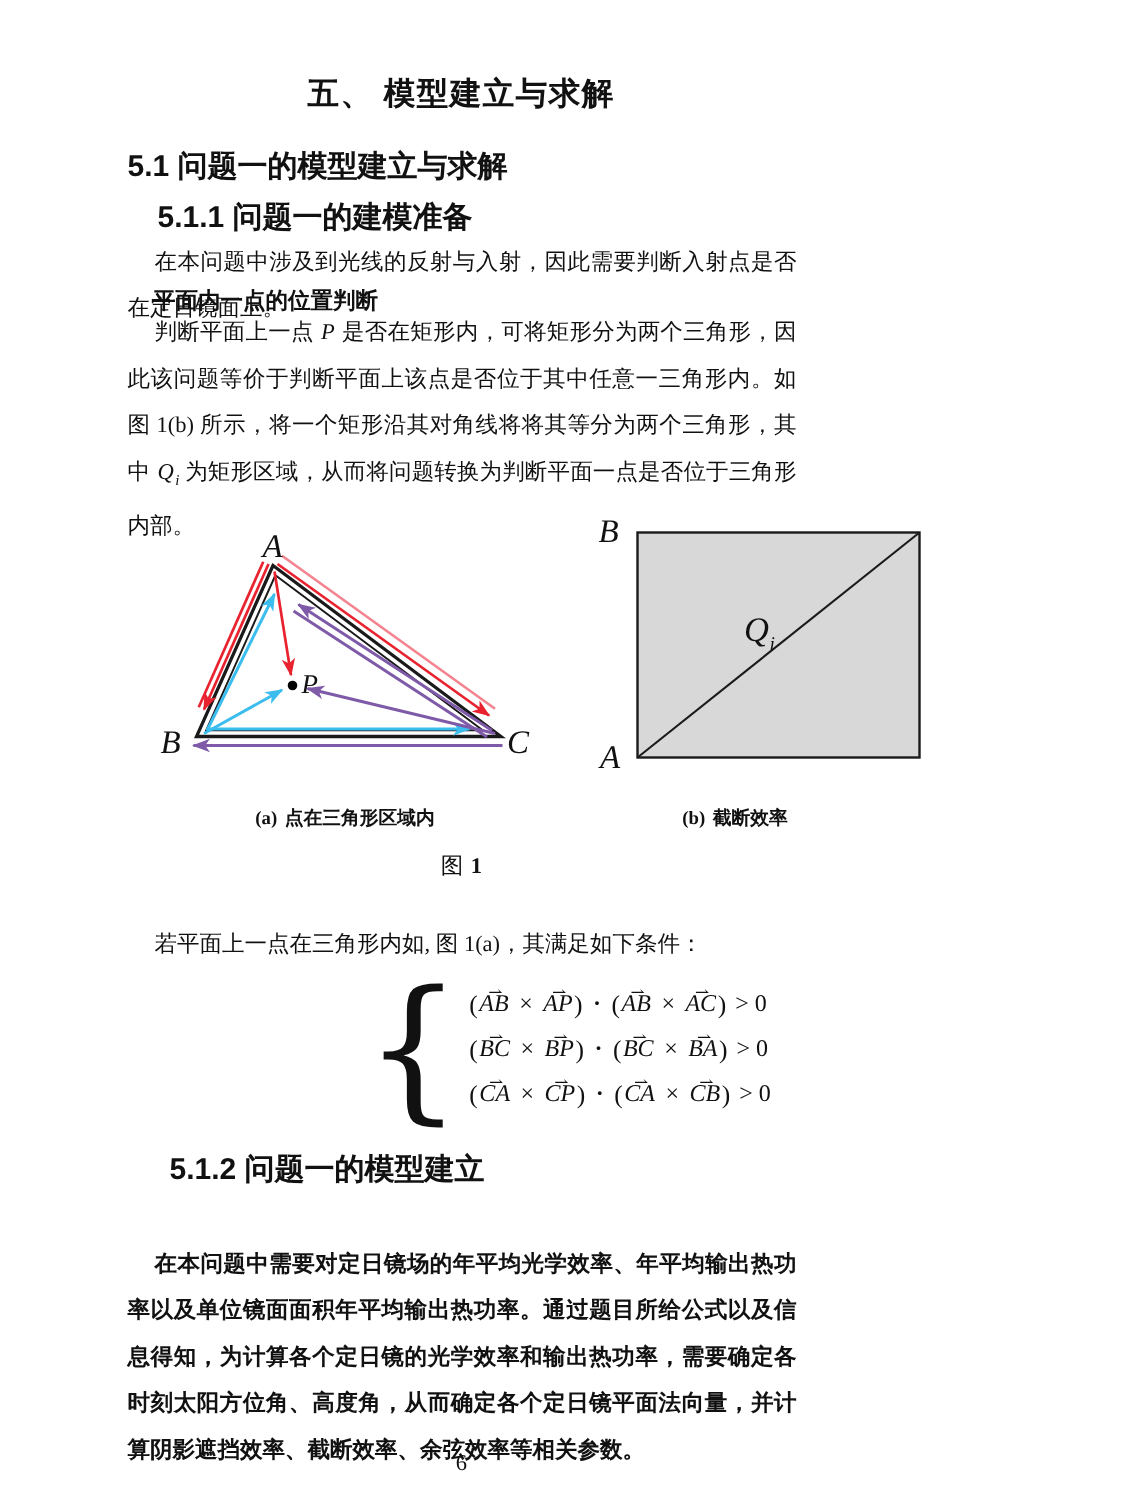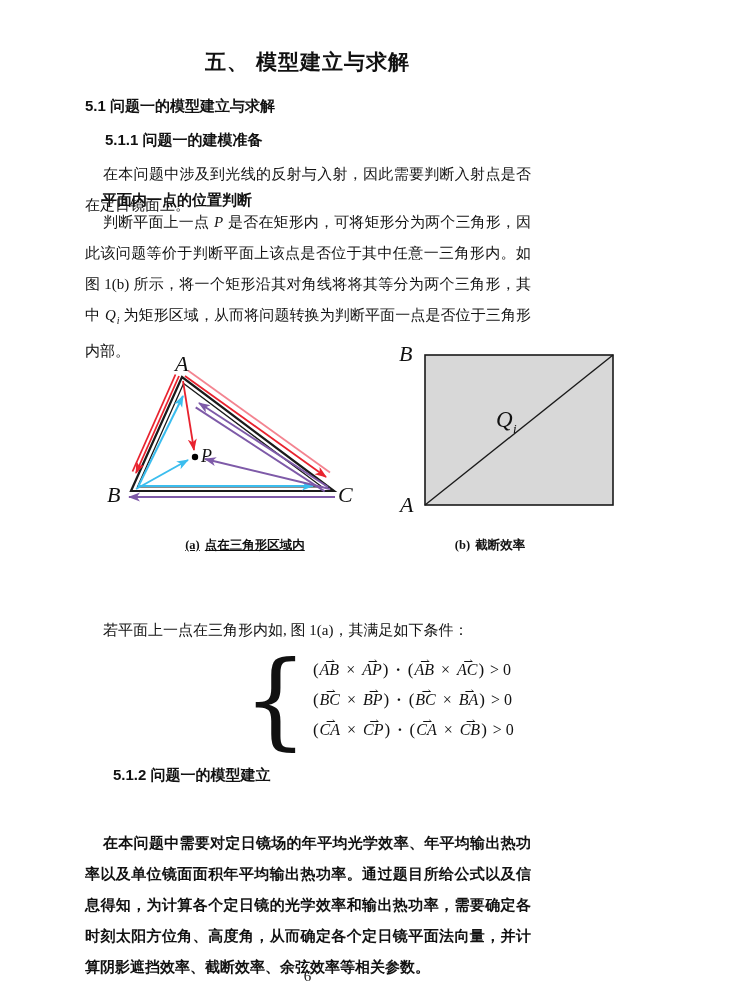--- a/index.html
+++ b/index.html
@@ -3,21 +3,21 @@
 <meta charset="utf-8">
 <style>
   * { margin:0; padding:0; box-sizing:border-box; }
   html,body { background:#ffffff; }
   body { width:751px; height:1002px; font-family:"Liberation Serif","DejaVu Serif",serif; color:#111; }
   .page { position:relative; width:615px; height:1002px; background:#fff; overflow:hidden; }
 
   .doc-title { position:absolute; top:48px; left:0; width:100%; text-align:center;
     font-size:21px; font-weight:bold; font-family:"Liberation Sans","DejaVu Sans",sans-serif; letter-spacing:1px; }
 
-  .sec-h { position:absolute; left:85px; font-size:15px; font-weight:bold;
+  .sec-h { position:absolute; left:85px; font-size:20px; font-weight:bold;
     font-family:"Liberation Sans","DejaVu Sans",sans-serif; }
   .h51  { top:97px; }
   .h511 { top:131px;margin-left:20px; }
   .h512 { top:766px;margin-left:28px; }
 
   .para { position:absolute; left:85px; right:84px; font-size:15px; line-height:31px;
     text-align:justify; text-indent:18px; }
   .p1 { top:160px;font-family:Liberation Mono, monospace; }
   .p2 { top:207px; }
   .p3 { top:615px; }
@@ -30,21 +30,21 @@
   .mvar-sub { font-style:italic; font-size:10px; }
 
   .fig-a { position:absolute; left:95px; top:345px; }
   .fig-b { position:absolute; left:385px; top:340px; }
   .vlabel { font-family:"Liberation Serif","DejaVu Serif",serif; font-style:italic; font-size:22px; fill:#111; }
   .plabel { font-size:18px; }
   .qlabel { font-family:"Liberation Serif","DejaVu Serif",serif; font-style:italic; font-size:23px; fill:#111; }
   .qsub   { font-family:"Liberation Serif","DejaVu Serif",serif; font-style:italic; font-size:13px; fill:#111; }
 
   .caption { position:absolute; top:537px; width:270px; text-align:center; font-size:12.5px; font-weight:bold; }
-  .caption-a { left:110px;text-decoration:underline; }
+  .caption-a { left:95px; }
   .caption-b { left:355px; }
   .caption b { margin-right:5px; }
   .fig-label { position:absolute; top:568px; left:0; width:100%; text-align:center; font-size:15px; }
   .fig-label .fig-num { font-weight:bold; margin-left:5px; }
 
   .equation { position:absolute; left:243px; top:650px; height:100px; display:flex; align-items:center; }
   .brace { font-size:102px; line-height:96px; font-family:"DejaVu Serif",serif; font-weight:400;
     transform:scaleY(1.02); margin-right:5px; color:#111; }
   .eq-lines { display:flex; flex-direction:column; }
   .eq-line { height:30px; display:flex; align-items:center; font-size:16px;
@@ -130,20 +130,21 @@
     <text class="vlabel" x="243" y="21">C</text>
     <text class="vlabel" x="15" y="172">A</text>
     <text class="vlabel" x="240" y="173">D</text>
     <text class="qlabel" x="111" y="87">Q</text>
     <text class="qsub" x="128" y="93">i</text>
   </svg>
 
   <div class="caption caption-a"><b>(a)</b><span>点在三角形区域内</span></div>
   <div class="caption caption-b"><b>(b)</b><span>截断效率</span></div>
 
+  <div class="fig-label"><span>图</span><span class="fig-num">1</span></div>
 
   <p class="para p3">若平面上一点在三角形内如, 图 1(a)，其满足如下条件：</p>
 
   <div class="equation">
     <span class="brace">{</span>
     <div class="eq-lines">
       <div class="eq-line">
         <span class="paren">(</span>
           <span class="vec">AB</span>
           <span class="op-x">×</span>

